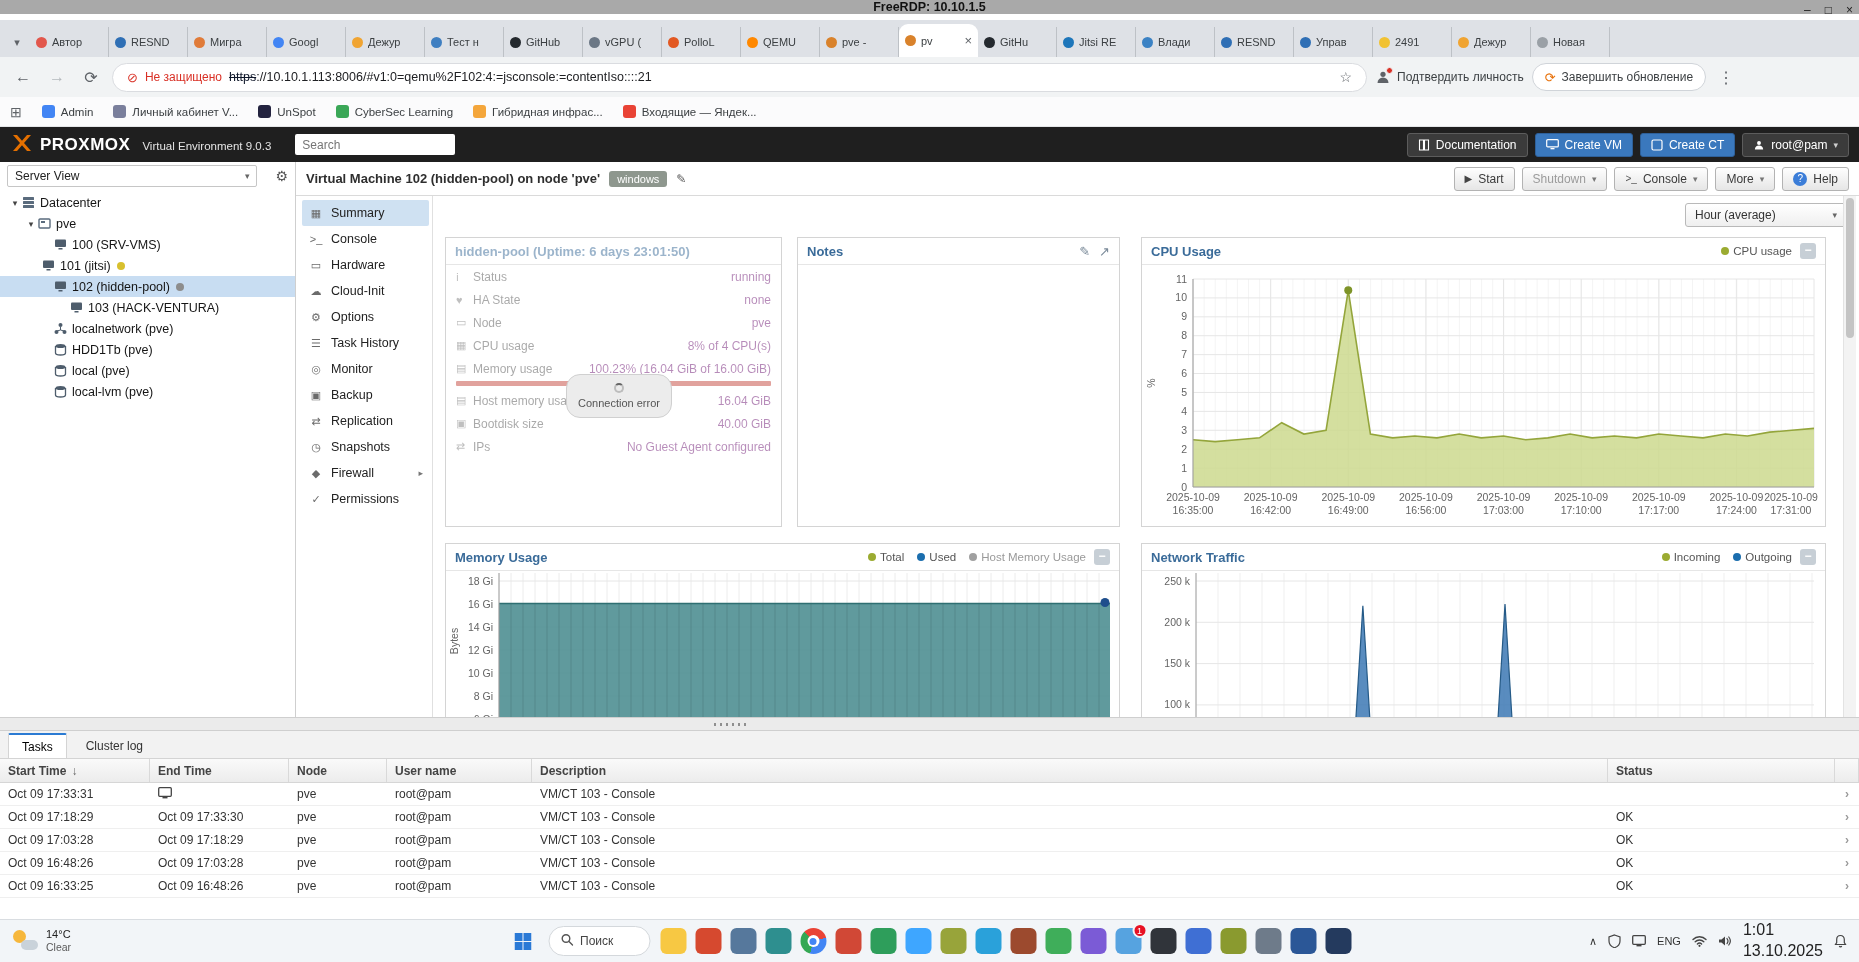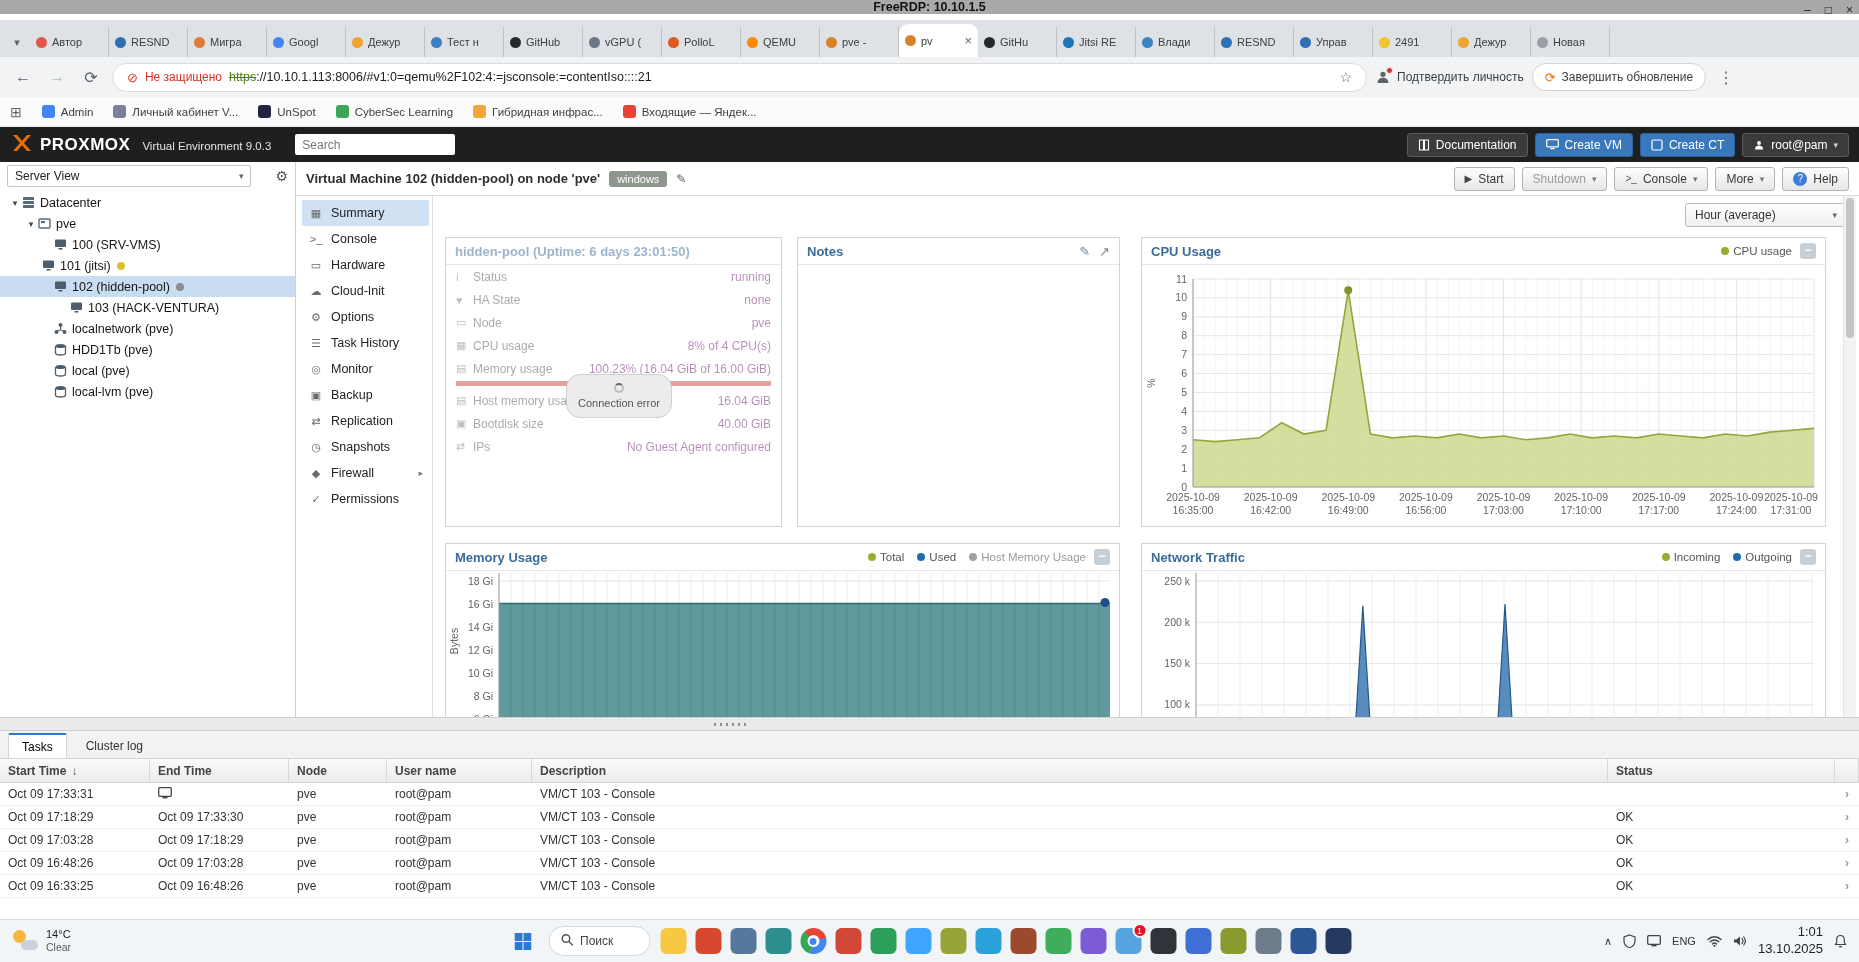--- a/index.html
+++ b/index.html
@@ -24,21 +24,21 @@
 .tab .lbl{white-space:nowrap;overflow:hidden;flex:1}
 .tab .close{font-size:13px;color:#5f6368;flex:none}
 
 
 .addrbar{position:absolute;left:0;top:57px;width:1859px;height:40px;background:#f1f3f4;display:flex;align-items:center;padding:0 10px;gap:8px}
 .navbtn{width:26px;height:26px;display:flex;align-items:center;justify-content:center;font-size:16px;color:#5f6368;border-radius:50%}
 .navbtn.dim{color:#b4b8bc}
 .urlfield{flex:none;width:1255px;height:29px;background:#fff;border:1px solid #dadce0;border-radius:15px;display:flex;align-items:center;padding:0 14px;gap:7px;font-size:12.5px;color:#202124}
 .sec-ic{color:#d93025;font-size:13px}
 .sec-lab{color:#d93025;font-size:12px;white-space:nowrap}
-.url-struck{color:#4d7c0f;text-decoration:line-through}
+.url-struck{color:#0f172a;text-decoration:line-through}
 .url-rest{white-space:nowrap;overflow:hidden}
 .urlfield .star{margin-left:auto;color:#5f6368;font-size:14px}
 .chip{display:flex;align-items:center;gap:6px;font-size:12px;color:#3c4043;white-space:nowrap}
 .chip .pic{position:relative;width:16px;height:16px}
 .chip .pic .dotbadge{position:absolute;right:-2px;top:-2px;width:7px;height:7px;border-radius:50%;background:#d93025;border:1px solid #f1f3f4}
 .pillbtn{display:flex;align-items:center;gap:6px;height:28px;padding:0 12px;border:1px solid #d0d4d9;border-radius:14px;background:#fff;font-size:12px;color:#3c4043;white-space:nowrap}
 .pillbtn .ref{color:#e8710a;font-size:13px}
 .menu3{font-size:16px;color:#5f6368;padding:0 4px}
 
 
@@ -53,21 +53,21 @@
 .brandsub{color:#e4e4e4;font-size:11.5px;margin-left:4px;margin-top:3px}
 .pvesearch{width:160px;height:21px;border:none;border-radius:2px;background:#fff;font-size:12px;padding:0 7px;margin-left:16px;font-family:"Liberation Sans",sans-serif}
 .hright{margin-left:auto;display:flex;align-items:center;gap:7px}
 .hbtn{height:24px;padding:0 10px;font-size:12px;color:#fff;background:#3b3b3b;border:1px solid #5c5c5c;border-radius:3px;display:flex;align-items:center;gap:6px;white-space:nowrap}
 .hbtn.blue{background:#3a78bd;border-color:#2e6099}
 .hbtn svg{flex:none}
 .hbtn .crt{font-size:9px;color:#cfcfcf}
 
 
 .sidebar{position:absolute;left:0;top:162px;width:296px;height:555px;background:#fff;border-right:1px solid #cfcfcf}
-.viewrow{height:28px;display:flex;align-items:center;padding:3px 7px;gap:24px}
+.viewrow{height:28px;display:flex;align-items:center;padding:3px 7px;gap:18px}
 .viewsel{flex:1;height:22px;border:1px solid #c6c6c6;border-radius:2px;display:flex;align-items:center;padding:0 7px;font-size:12px;color:#222;background:#fff}
 .viewsel .crt{margin-left:auto;color:#666;font-size:9px}
 .gearic{color:#555;font-size:14px}
 .tree{padding-top:2px}
 .trow-item{height:21px;display:flex;align-items:center;font-size:12.5px;color:#151515;white-space:nowrap}
 .trow-item.sel{background:#c8ddf2}
 .tcaret{width:14px;text-align:center;font-size:9px;color:#444;flex:none}
 .ticon{width:18px;flex:none;display:flex;align-items:center}
 .tdot{width:8px;height:8px;border-radius:50%;margin-left:6px;flex:none}
 
@@ -142,21 +142,21 @@
 .tbcenter{position:absolute;left:50%;transform:translateX(-50%);display:flex;align-items:center;gap:10px;height:43px}
 .startbtn{width:30px;height:30px;display:flex;align-items:center;justify-content:center;border-radius:5px}
 .searchpill{height:30px;width:102px;background:#fff;border:1px solid #d4d8dc;border-radius:15px;display:flex;align-items:center;gap:7px;padding:0 11px;font-size:12px;color:#444;white-space:nowrap}
 .appicon{width:26px;height:26px;border-radius:6px;position:relative;flex:none}
 .appicon.round{border-radius:50%}
 .appicon .chromein{position:absolute;left:7px;top:7px;width:12px;height:12px;border-radius:50%;background:#fff}
 .appicon .chromecore{position:absolute;left:9.5px;top:9.5px;width:7px;height:7px;border-radius:50%;background:#4285f4}
 .appbadge{position:absolute;top:-5px;right:-6px;width:15px;height:15px;background:#e81123;color:#fff;border-radius:50%;font-size:9px;display:flex;align-items:center;justify-content:center;border:2px solid #f2f5f8}
 .tray{margin-left:auto;display:flex;align-items:center;gap:11px;font-size:11px;color:#333}
 .trayic{display:flex;align-items:center}
-.clock{text-align:right;font-size:13px;line-height:1.3;color:#222}
+.clock{font-size:16px;line-height:1.3;color:#222}
 </style>
 </head>
 <body>
 
 <div id="screen">
 
   <div class="titlebar">
     <div class="tb-title">FreeRDP: 10.10.1.5</div>
     <div class="tb-controls">
       <span>–</span>

